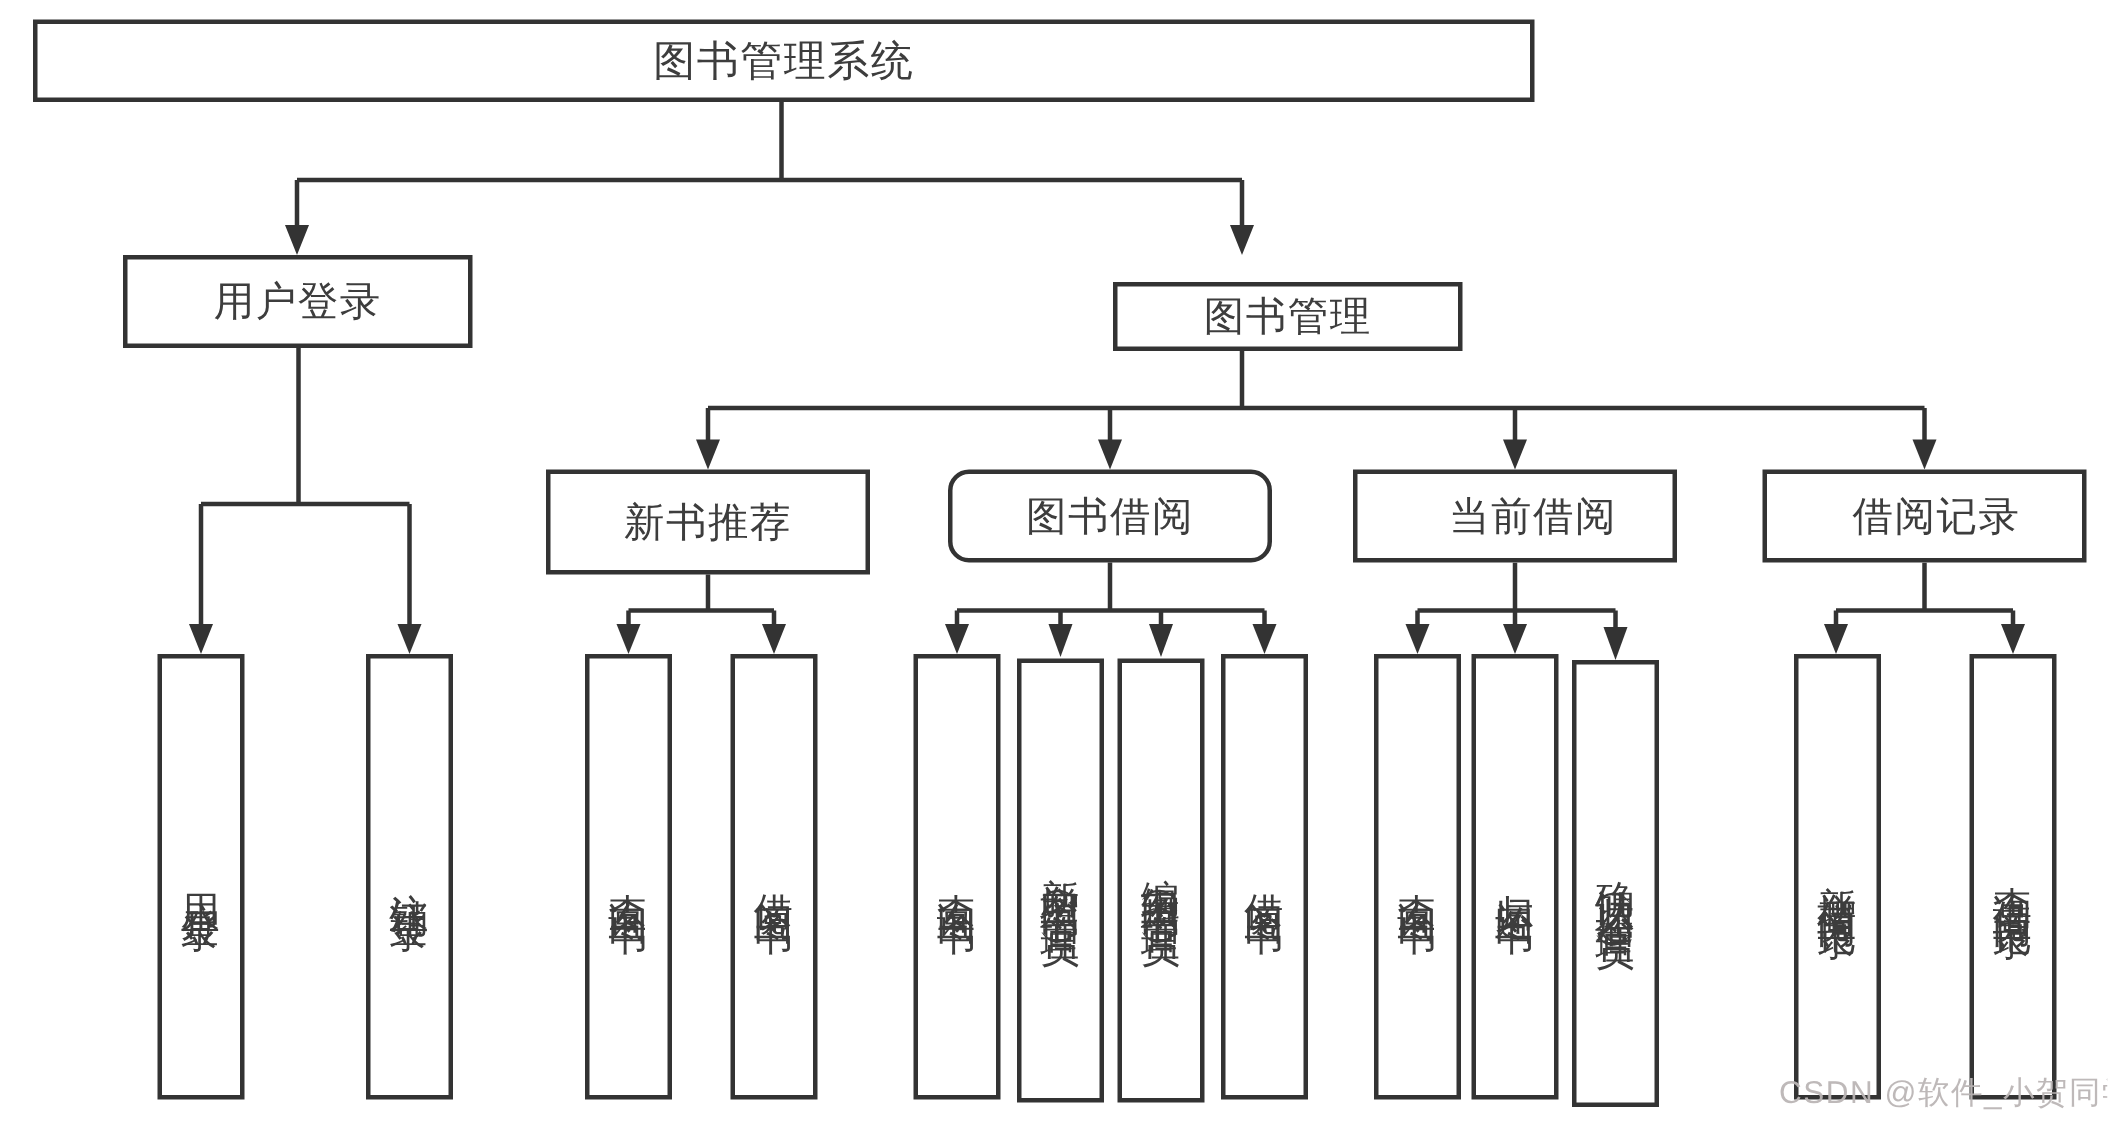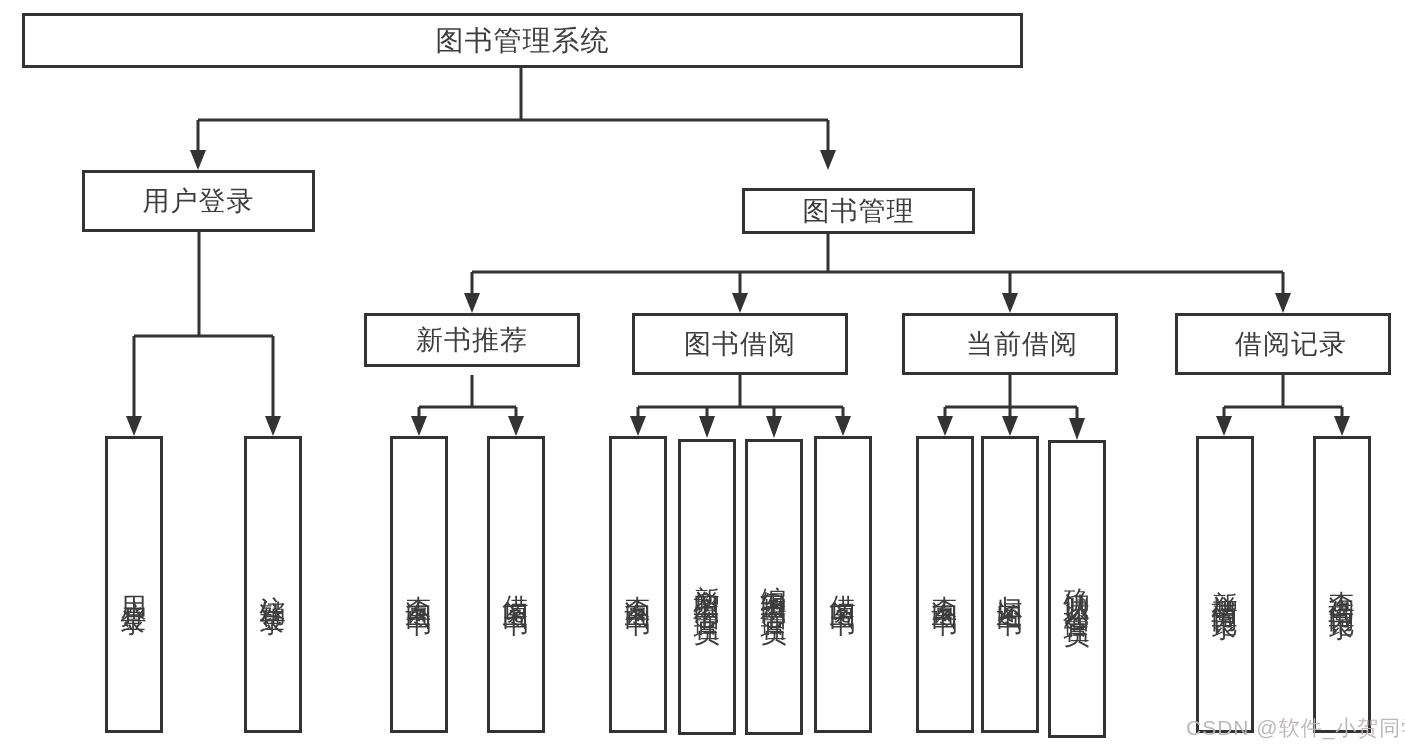--- a/index.html
+++ b/index.html
@@ -107,22 +107,22 @@
       <polygon points="1216,416 1232,416 1224,436"></polygon>
       <polygon points="1334,416 1350,416 1342,436"></polygon>
     </g>
   </svg>
 
   <div class="hbox root" style="left:22px;top:13px;width:1001px;height:55px;">图书管理系统</div>
 
   <div class="hbox" style="left:82px;top:170px;width:233px;height:62px;">用户登录</div>
   <div class="hbox" style="left:742px;top:170px;width:233px;height:46px;margin-top:18px;">图书管理</div>
 
-  <div class="hbox" style="left:364px;top:313px;width:216px;height:54px;font-family:Liberation Serif, serif;">新书推荐</div>
-  <div class="hbox" style="left:632px;top:313px;width:216px;height:62px;">图书借阅</div>
+  <div class="hbox" style="left:364px;top:313px;width:216px;height:70px;font-family:Liberation Serif, serif;">新书推荐</div>
+  <div class="hbox" style="left:632px;top:313px;width:216px;height:62px;border-radius:14px;">图书借阅</div>
   <div class="hbox" style="left:902px;top:313px;width:216px;height:62px;padding-left:24px;">当前借阅</div>
   <div class="hbox" style="left:1175px;top:313px;width:216px;height:62px;padding-left:16px;">借阅记录</div>
 
   <div class="vbox" style="left:105px;">用户登录</div>
   <div class="vbox" style="left:244px;">注销登录</div>
 
   <div class="vbox" style="left:390px;">查询图书</div>
   <div class="vbox" style="left:487px;">借阅图书</div>
 
   <div class="vbox" style="left:609px;">查询图书</div>

